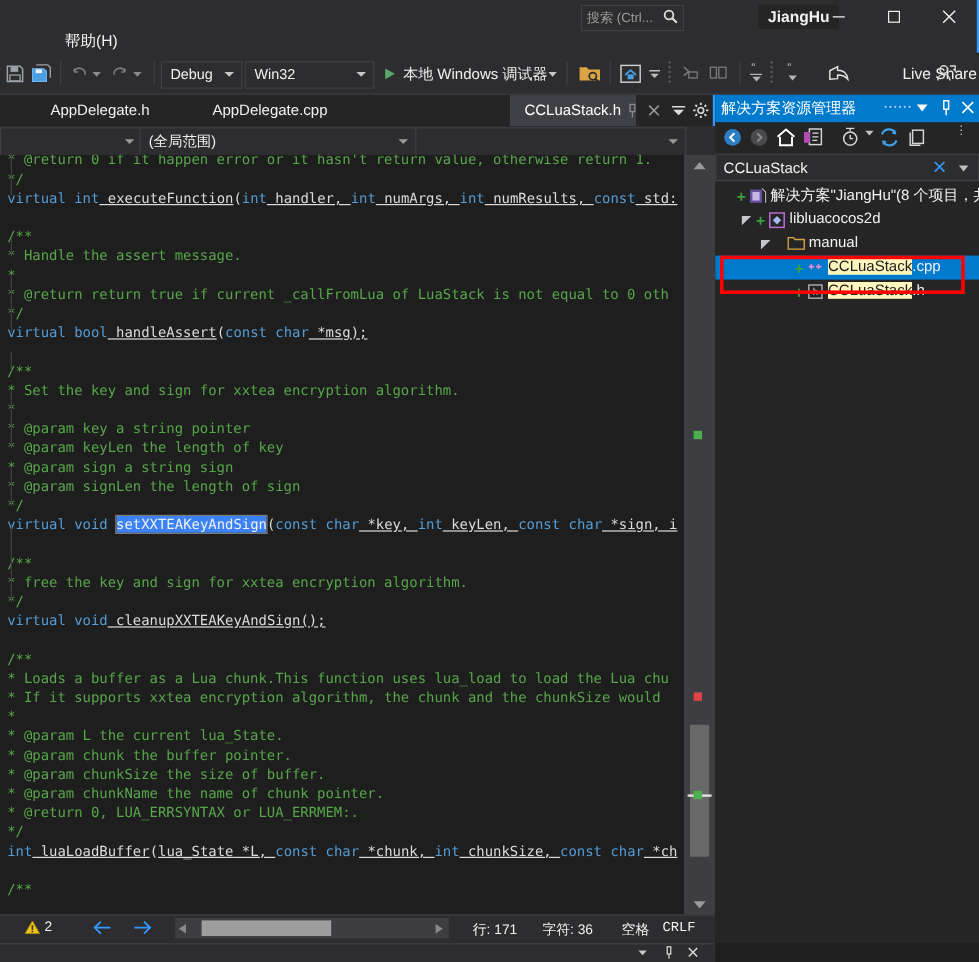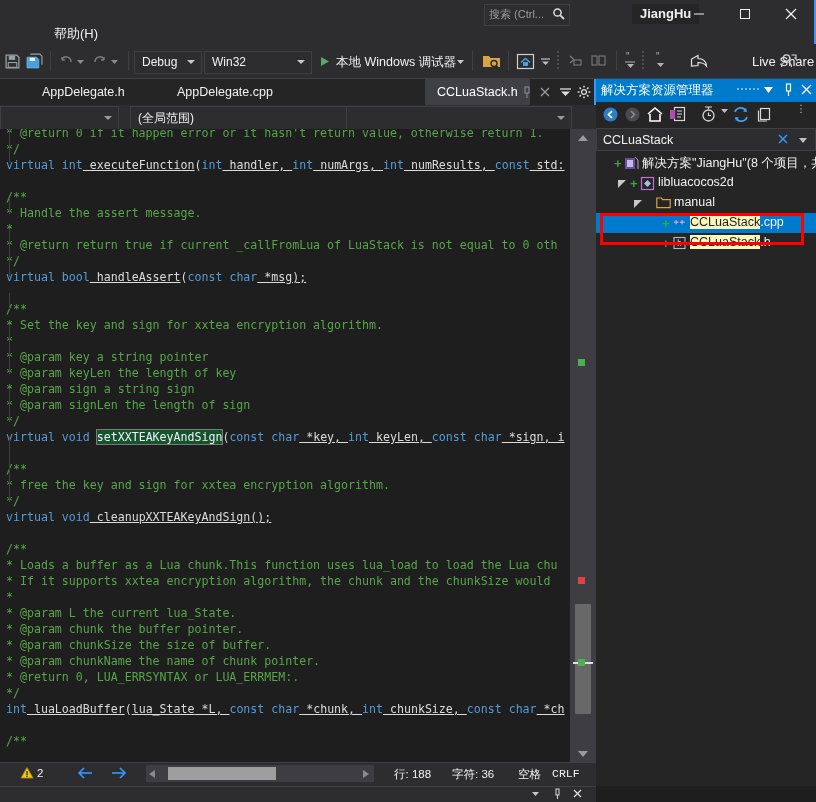--- a/index.html
+++ b/index.html
@@ -92,21 +92,21 @@
   }
   .code{
     position:absolute;left:6px;top:-4px;
     font-family:"DejaVu Sans Mono","Liberation Mono",monospace;
     font-size:11.6px;line-height:16px;white-space:pre;
   }
   .cm{color:#57a64a;}          
   .kw{color:#569cd6;}          
   .id{color:#dcdcdc;text-decoration:underline;}          
   .pn{color:#dcdcdc;}          
-  .sel{background:#14532d;outline:1px solid #7a7a7a;}
+  .sel{background:#3b82f6;outline:1px solid #7a7a7a;}
   .guide{position:absolute;left:9px;width:1px;background:#404040;}
 
   
   .vscroll{
     position:absolute;left:570px;top:129px;width:26px;height:633px;background:#3e3e42;
   }
   .vs-up,.vs-dn{position:absolute;left:0;width:26px;height:17px;
      display:flex;align-items:center;justify-content:center;}
   .vs-thumb{position:absolute;left:5px;width:16px;background:#686868;border-radius:1px;}
   .vs-cursor{position:absolute;left:3px;width:20px;height:2px;background:#e0e0e0;}
@@ -386,21 +386,21 @@
         </svg>
       </div>
     </div>
   <div class="tabaccent"></div>
 
   <div class="navbar">
     <div class="navcombo" style="left:0px;width:117px;">
       <span class="lbl"></span>
       <span class="arw"></span>
     </div>
-    <div class="navcombo" style="left:130px;width:229px;">
+    <div class="navcombo" style="left:116px;width:229px;">
       <span class="lbl">(全局范围)</span>
       <span class="arw"></span>
     </div>
     <div class="navcombo" style="left:346px;width:224px;">
       <span class="lbl"></span>
       <span class="arw"></span>
     </div>
     <div class="splitter">
       <svg width="16" height="18">
           <polygon points="8,1 11,5 5,5" fill="#dcdcdc"></polygon>
@@ -454,21 +454,21 @@
           <line x1="3" y1="8" x2="16" y2="8" stroke="#3399ff" stroke-width="1.6"></line>
           <polyline points="8,3 3,8 8,13" fill="none" stroke="#3399ff" stroke-width="1.6"></polyline>
         </svg>
     </div>
     <div class="st" style="left:110px;top:2px;">
       <svg width="18" height="16">
           <line x1="2" y1="8" x2="15" y2="8" stroke="#3399ff" stroke-width="1.6"></line>
           <polyline points="10,3 15,8 10,13" fill="none" stroke="#3399ff" stroke-width="1.6"></polyline>
         </svg>
     </div>
-    <span class="st" style="left:394px;">行: 188</span>
+    <span class="st" style="left:394px;">行: 171</span>
     <span class="st" style="left:452px;">字符: 36</span>
     <span class="st" style="left:518px;">空格</span>
     <span class="st" style="left:552px;font-family:Liberation Mono, monospace;">CRLF</span>
   </div>
 
   <div class="hscroll">
     <div style="position:absolute;left:2px;top:4px;">
       <svg width="8" height="10">
           <polygon points="1,5 7,1 7,9" fill="#8a8a8e"></polygon>
         </svg>

